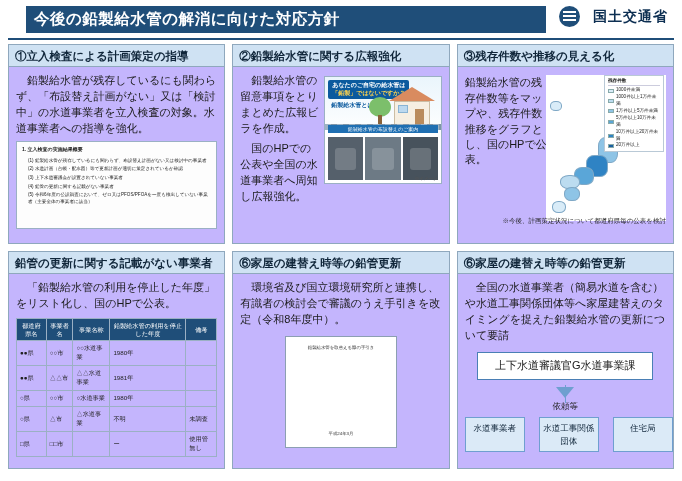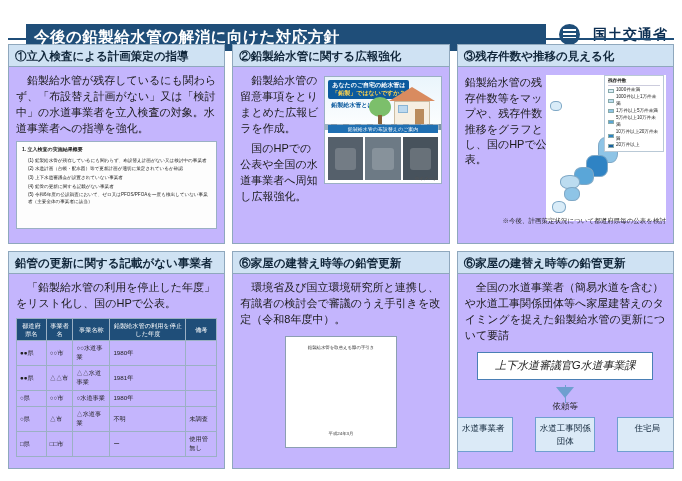--- a/index.html
+++ b/index.html
@@ -7,21 +7,21 @@
   body {
     width: 682px; height: 481px;
     background: #ffffff;
     font-family: "Liberation Sans", sans-serif;
     color: #1a1a1a;
     position: relative;
     overflow: hidden;
   }
   .page {
     position: absolute; left:0; top:0; width:682px; height:337px;
-    padding: 20px 8px 6px 8px;
+    padding: 2px 8px 6px 8px;
   }
   
   .header {
     position: relative;
     height: 34px;
     display: flex;
     align-items: center;
   }
   .header-bar {
     position: absolute; left: 18px; top: 4px;
@@ -230,29 +230,29 @@
   }
   .doc5 .d5-date {
     position:absolute; left:0; right:0; bottom:10px; text-align:center;
     font-size:4.4px; color:#333;
   }
   
   .flow { margin-top: 8px; position:relative; height:120px; }
   .flow-top {
     border:1px solid #4a7fb5; background:#ffffff;
     text-align:center; font-size:11px; padding:5px 4px;
-    width: 176px; margin: 7px auto; font-style: italic;
+    width: 176px; margin: 7px auto;
   }
   .flow-arrow {
     width:0; height:0; margin: 4px auto 2px auto;
     border-left:9px solid transparent; border-right:9px solid transparent;
     border-top:11px solid #6f9fd0;
   }
   .flow-label { text-align:center; font-size:8.5px; color:#222; margin-bottom:5px;}
-  .flow-row { display:flex; gap:22px; justify-content:center; }
+  .flow-row { display:flex; gap:14px; }
   .flow-box {
     border:1px solid #6f9fd0; background:#dbeaf7;
     font-size:8.5px; padding:4px 3px; text-align:center; min-width:60px;
     color:#10263a;
   }
   .arrow-line {
     position:absolute; left:50%; top:33px; width:1px; height:18px; background:#6f9fd0;
   }
 </style>
 </head>

